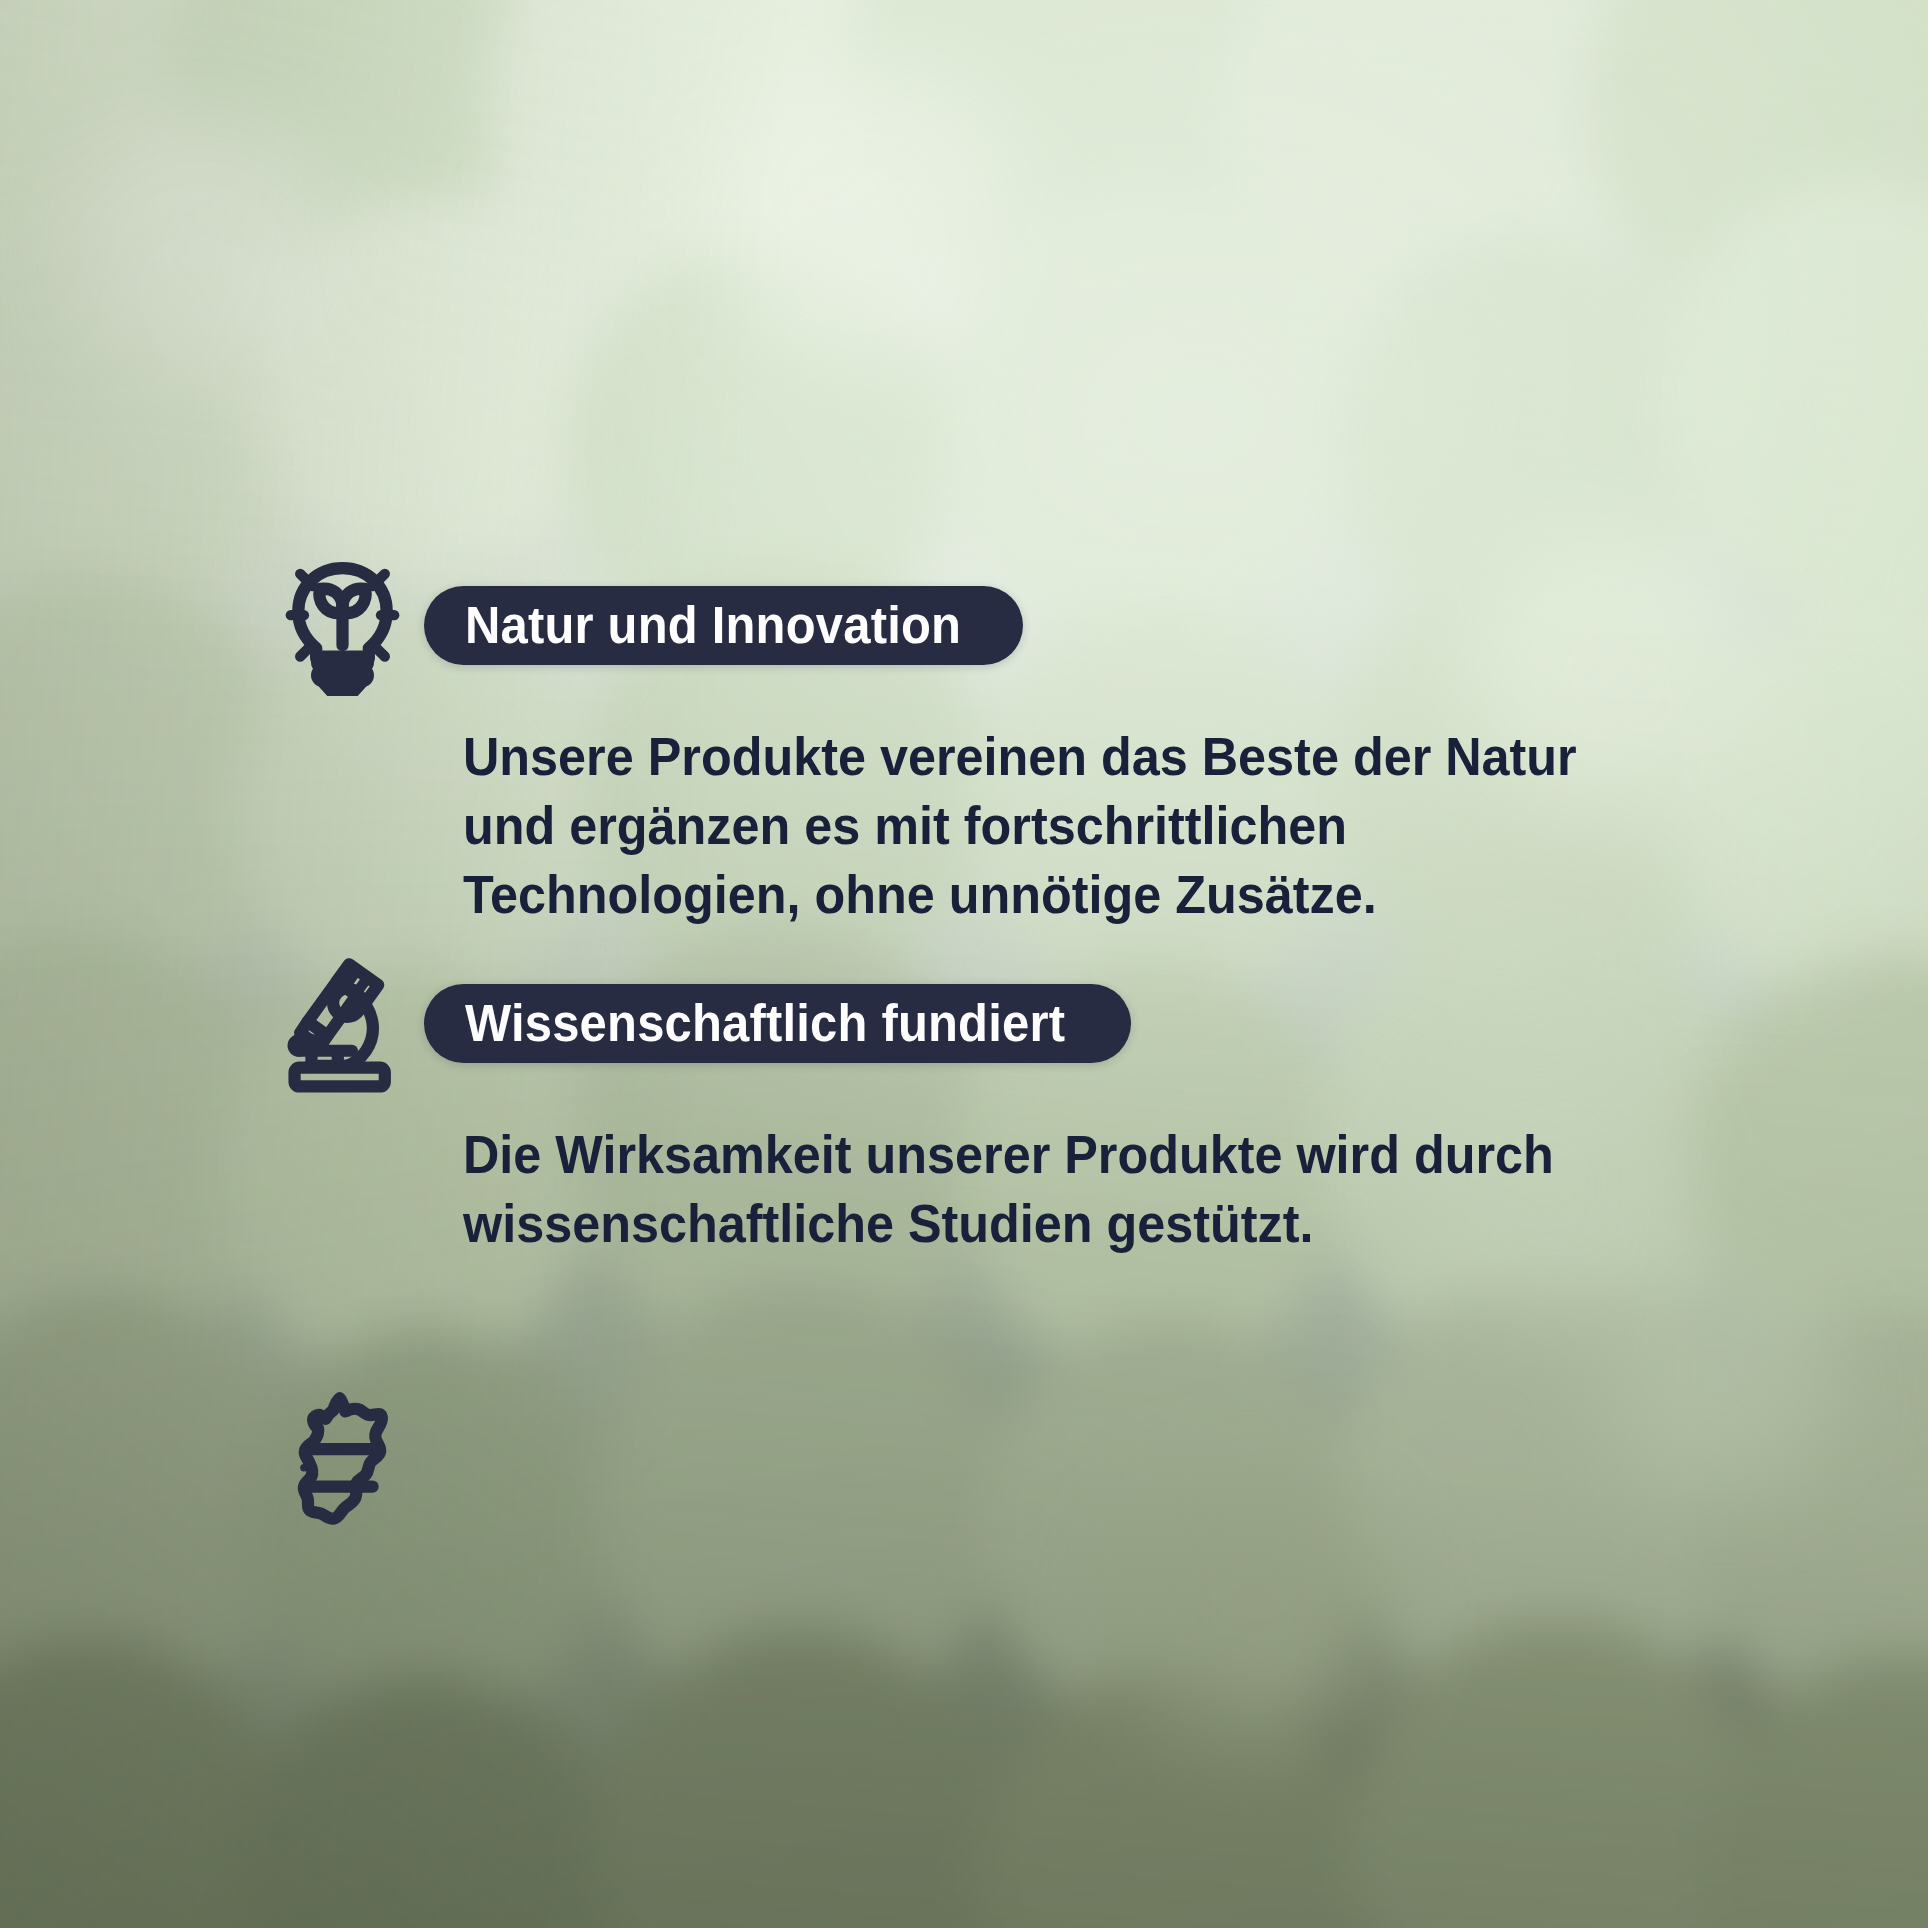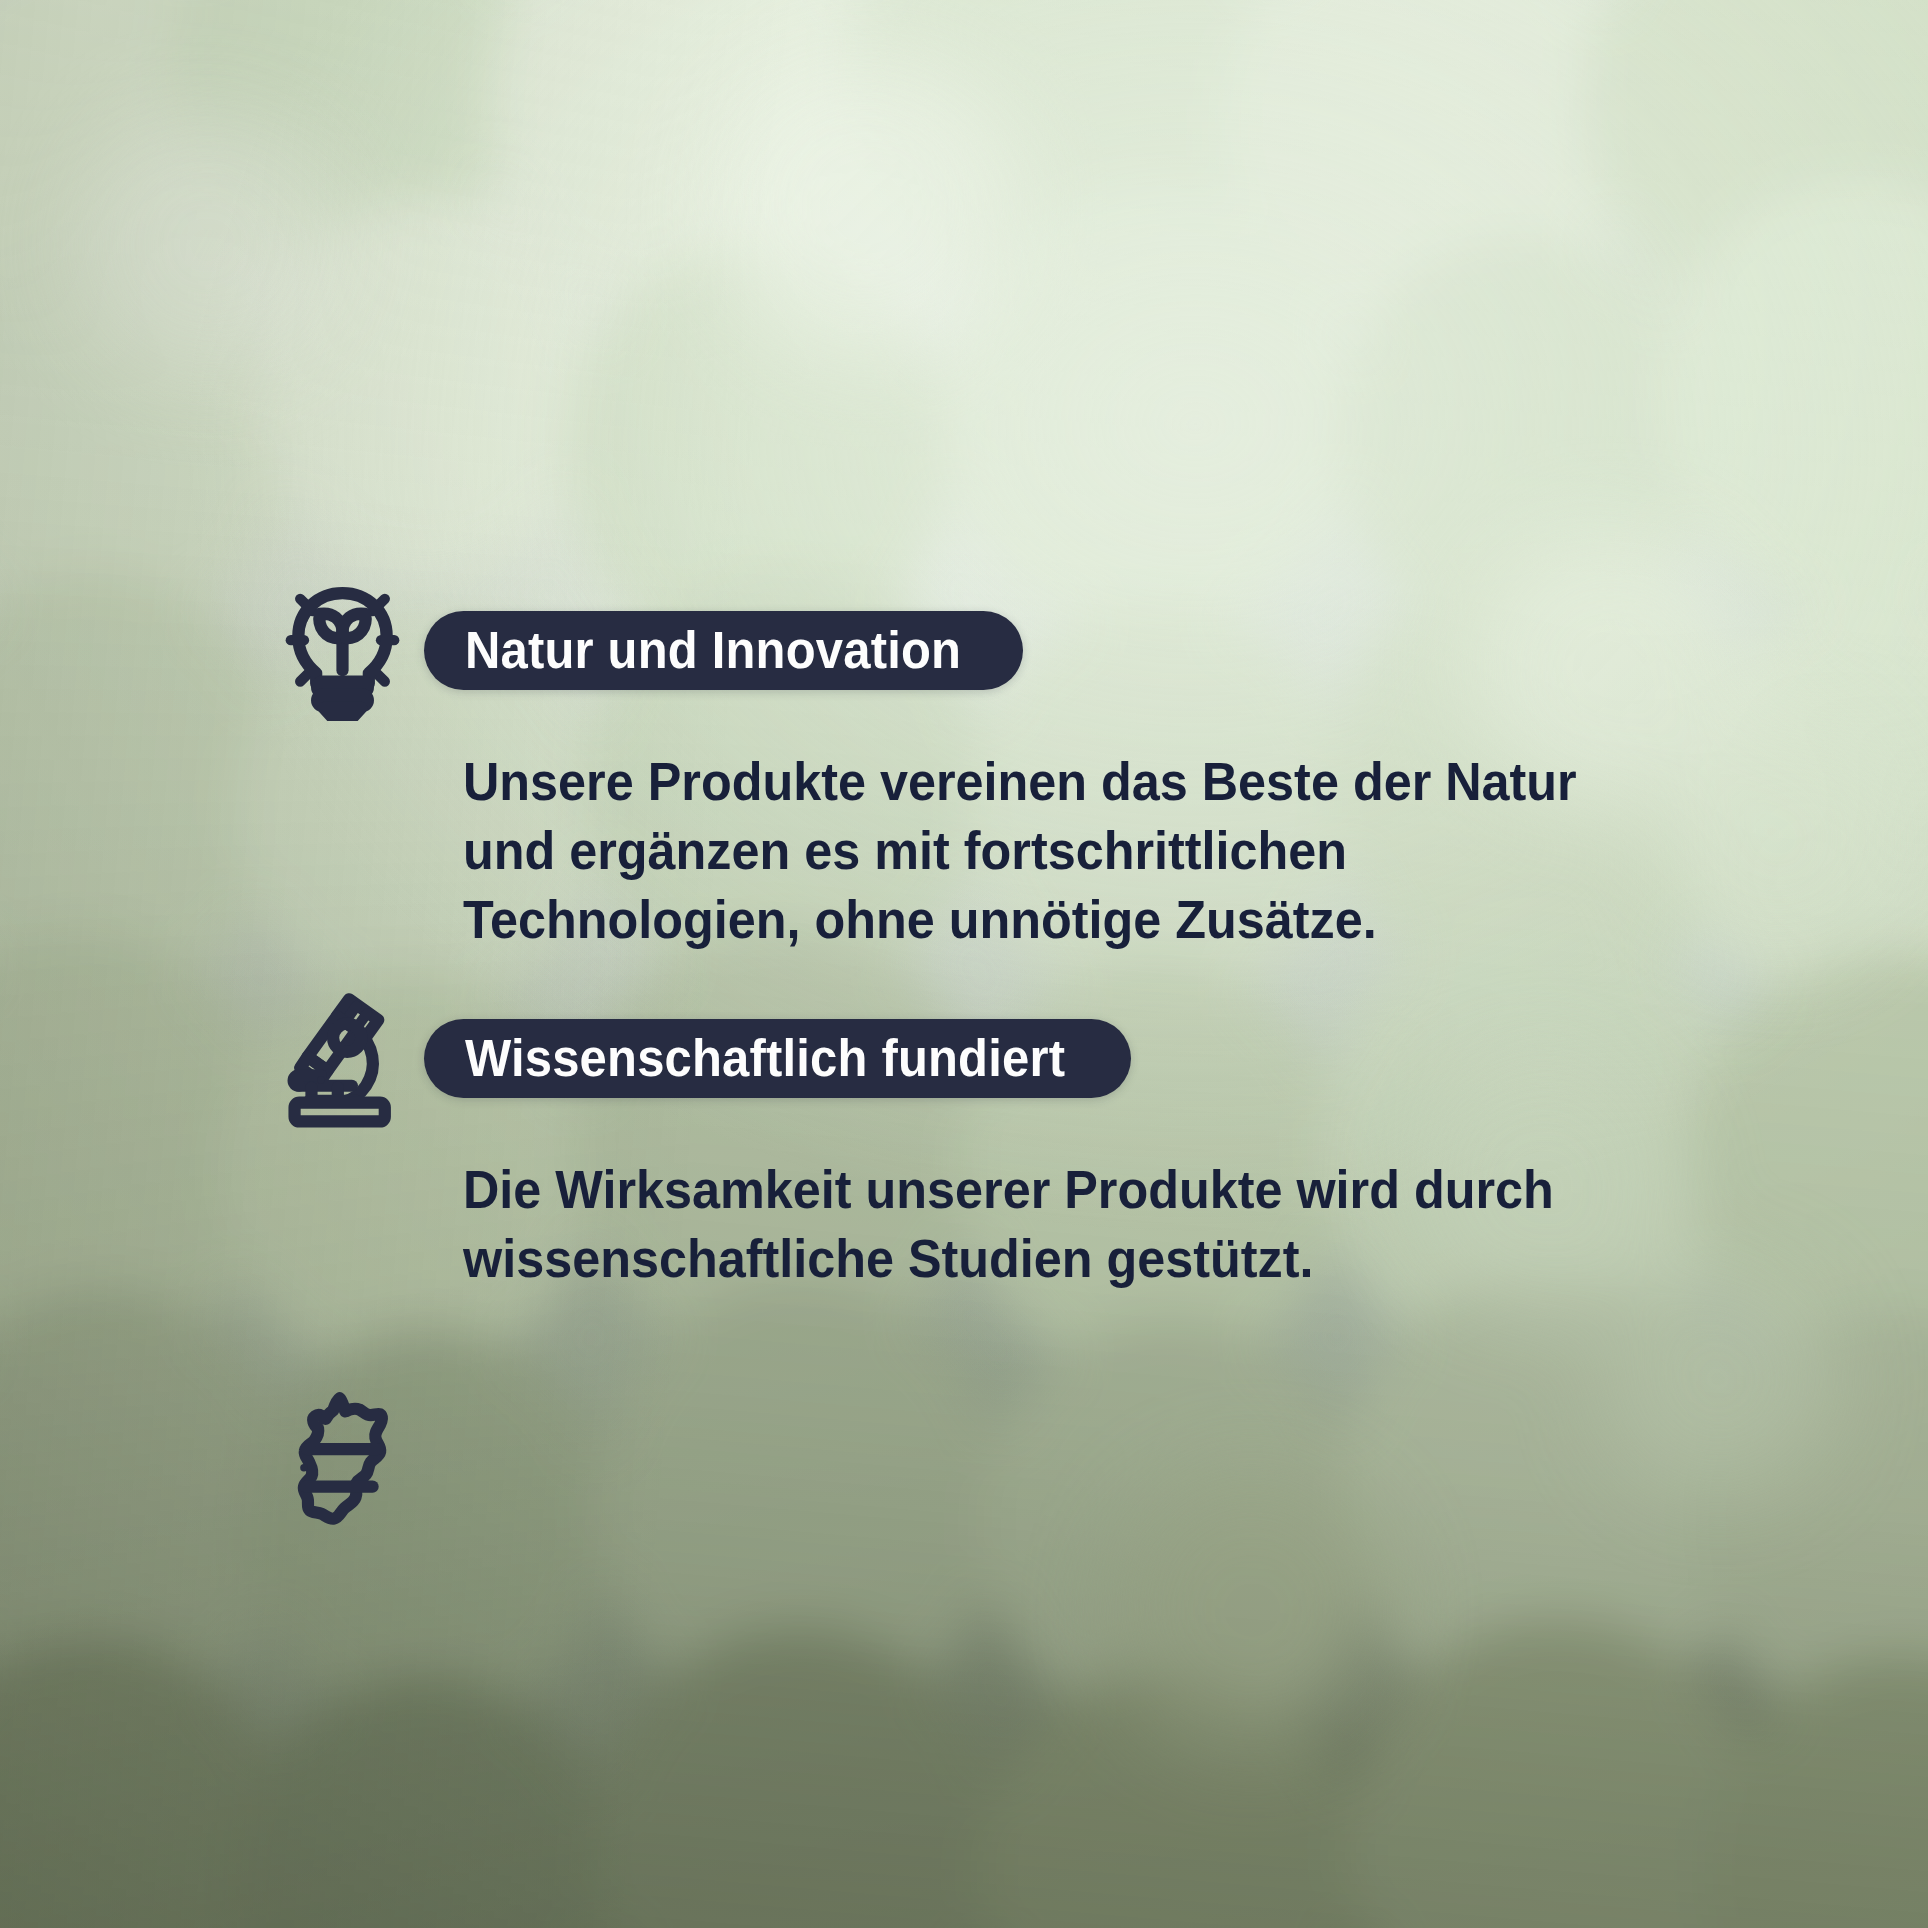--- a/index.html
+++ b/index.html
@@ -84,22 +84,22 @@
     white-space: nowrap;
   }
   .title-line.l2 { transform: scaleX(0.90); }
 
   
   .feature {
     position: absolute;
     left: 0;
     width: 1928px;
   }
-  .feature.f1 { top: 579px; }
-  .feature.f2 { top: 987px; }
+  .feature.f1 { top: 554px; }
+  .feature.f2 { top: 952px; }
   .feature.f3 { top: 1386px; }
 
   .feature-head {
     display: flex;
     align-items: center;
     padding-left: 282px;
   }
 
   .feature-icon {
     width: 121px;

